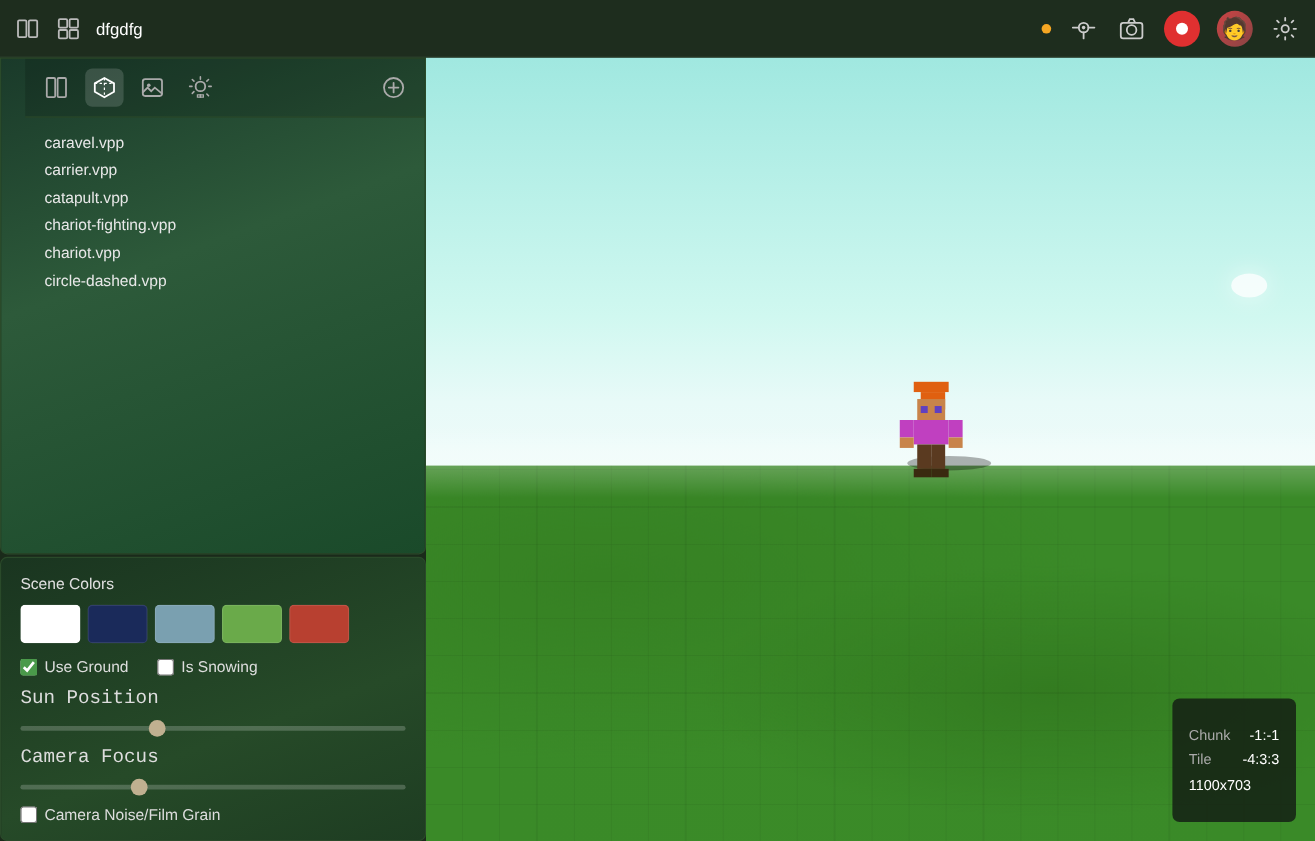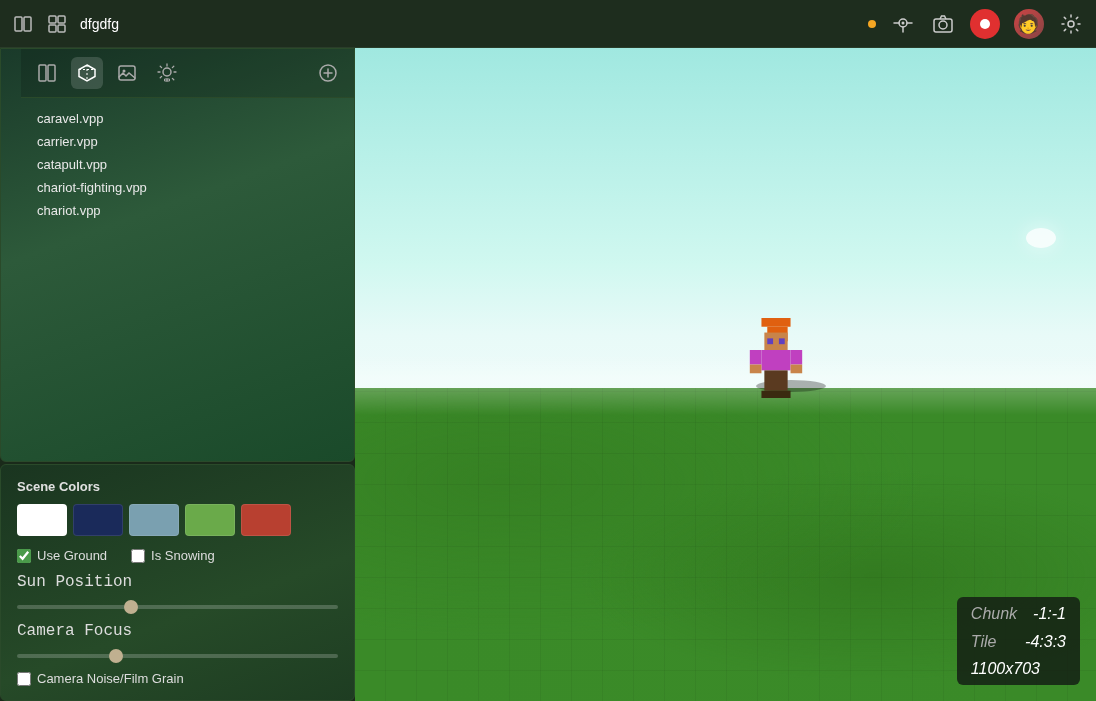--- a/index.html
+++ b/index.html
@@ -131,21 +131,21 @@
     
     .scene-panel {
       background: linear-gradient(160deg, #1a3520 0%, #264a28 60%, #1e3d22 100%);
       border: 1px solid #2a4a2a;
       border-radius: 6px;
       padding: 14px 16px;
       margin-top: 2px;
     }
     .scene-label {
       font-size: 13px;
-      font-weight: 700;
+      font-weight: 400;
       color: #e0e0e0;
       margin-bottom: 10px;
     }
     .color-swatches {
       display: flex;
       gap: 6px;
       margin-bottom: 12px;
     }
     .swatch {
       width: 50px; height: 32px;
@@ -269,26 +269,25 @@
       width: 100%; height: 100%;
     }
 
     
     .chunk-info {
       position: absolute;
       bottom: 16px;
       right: 16px;
       background: rgba(20,30,20,0.85);
       border-radius: 6px;
-      padding: 3px 14px;
-      font-size: 16px;
+      padding: 21px 14px;
+      font-size: 12px;
       color: #ddd;
       text-align: right;
       line-height: 1.7;
-      font-style: italic;
     }
     .chunk-info-row {
       display: flex;
       justify-content: space-between;
       gap: 16px;
     }
     .chunk-key { color: #aaa; }
     .chunk-val { color: #fff; }
   </style>
 </head>
@@ -381,20 +380,21 @@
             <path d="M10 6v8M6 10h8" stroke="#aaa" stroke-width="1.5" stroke-linecap="round"></path>
           </svg>
         </div>
       </div>
       <div class="file-list">
         <div class="file-item">caravel.vpp</div>
         <div class="file-item">carrier.vpp</div>
         <div class="file-item">catapult.vpp</div>
         <div class="file-item">chariot-fighting.vpp</div>
         <div class="file-item">chariot.vpp</div>
+        <div class="file-item">circle-dashed.vpp</div>
       </div>
     </div>
 
     <div class="scene-panel">
       <div class="scene-label">Scene Colors</div>
       <div class="color-swatches">
         <div class="swatch" style="background:#ffffff;"></div>
         <div class="swatch" style="background:#1a2a5a;"></div>
         <div class="swatch" style="background:#7aa0b0;"></div>
         <div class="swatch" style="background:#6aaa4a;"></div>

